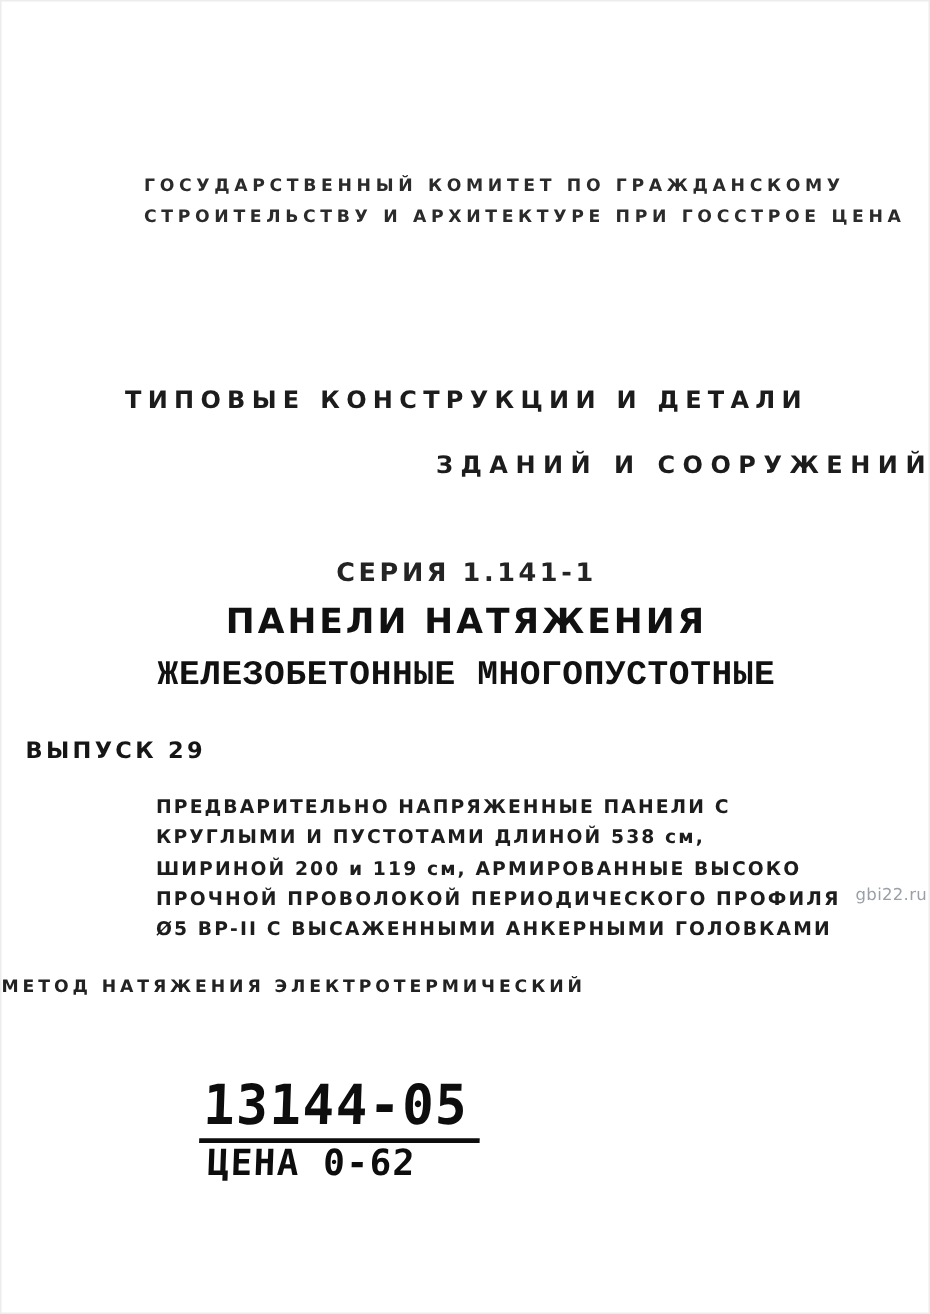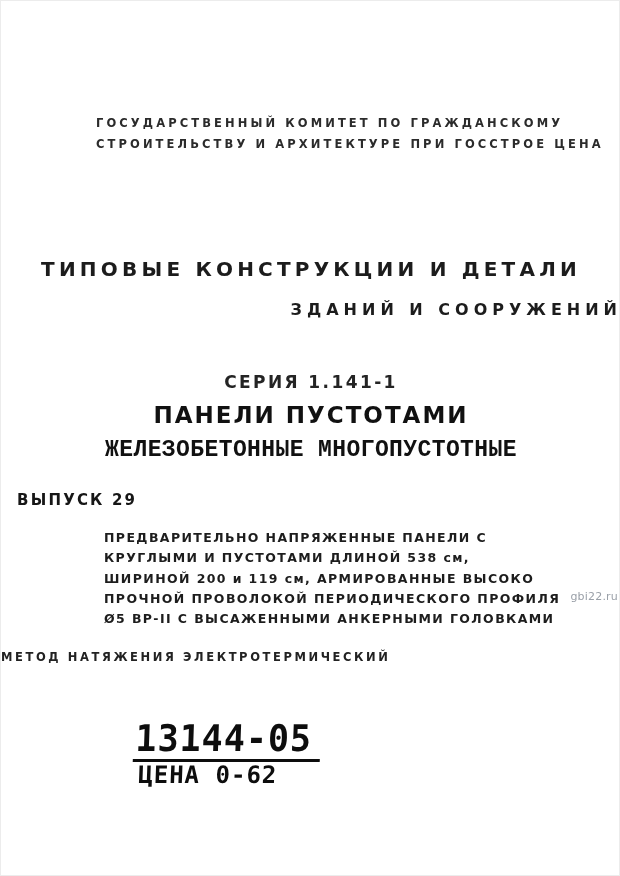--- a/index.html
+++ b/index.html
@@ -31,21 +31,21 @@
     line-height: 21px;
     color: #2b2b2b;
     white-space: nowrap;
     margin-top: 24px;
   }
 
   
   .umbrella-1 {
     top: 256px; left: 0; width: 620px;
     text-align: center;
-    font-size: 20px; font-weight: bold;
+    font-size: 16px; font-weight: bold;
     letter-spacing: 4.2px;
     color: #1c1c1c;
     white-space: nowrap;
   }
   .umbrella-2 {
     top: 299px; left: 1px; width: 620px;
     text-align: right;
     font-size: 16px; font-weight: bold;
     letter-spacing: 5px;
     color: #1c1c1c;
@@ -151,21 +151,21 @@
   <div class="block authority">
     <div>ГОСУДАРСТВЕННЫЙ КОМИТЕТ ПО ГРАЖДАНСКОМУ</div>
     <div>СТРОИТЕЛЬСТВУ И АРХИТЕКТУРЕ ПРИ ГОССТРОЕ ЦЕНА</div>
   </div>
 
   <div class="block umbrella-1">ТИПОВЫЕ КОНСТРУКЦИИ И ДЕТАЛИ</div>
   <div class="block umbrella-2">ЗДАНИЙ И СООРУЖЕНИЙ</div>
 
   <div class="block series">СЕРИЯ 1.141-1</div>
 
-  <div class="block main-title-1">ПАНЕЛИ ПУСТОТАМИ</div>
+  <div class="block main-title-1">ПАНЕЛИ НАТЯЖЕНИЯ</div>
   <div class="block main-title-2">ЖЕЛЕЗОБЕТОННЫЕ МНОГОПУСТОТНЫЕ</div>
 
   <div class="block issue">ВЫПУСК 29</div>
 
   <div class="block description">
     <div>ПРЕДВАРИТЕЛЬНО НАПРЯЖЕННЫЕ ПАНЕЛИ С</div>
     <div>КРУГЛЫМИ И ПУСТОТАМИ ДЛИНОЙ 538 см,</div>
     <div>ШИРИНОЙ 200 и 119 см, АРМИРОВАННЫЕ ВЫСОКО</div>
     <div>ПРОЧНОЙ ПРОВОЛОКОЙ ПЕРИОДИЧЕСКОГО ПРОФИЛЯ</div>
     <div>Ø5 ВР-II С ВЫСАЖЕННЫМИ АНКЕРНЫМИ ГОЛОВКАМИ</div>

